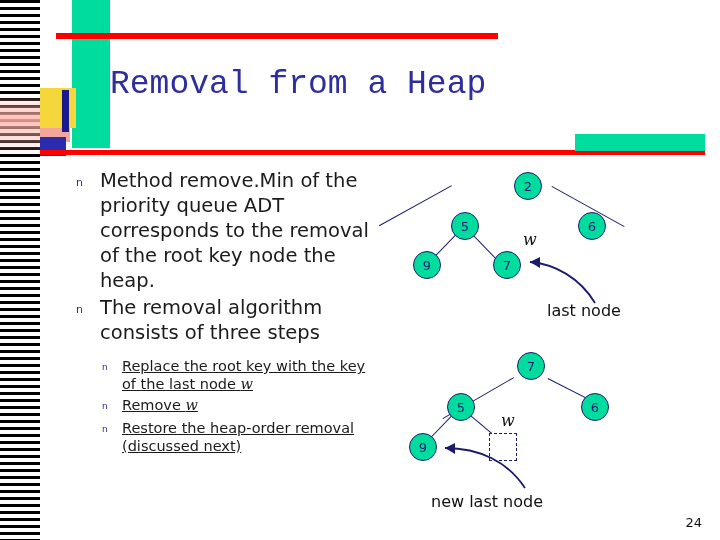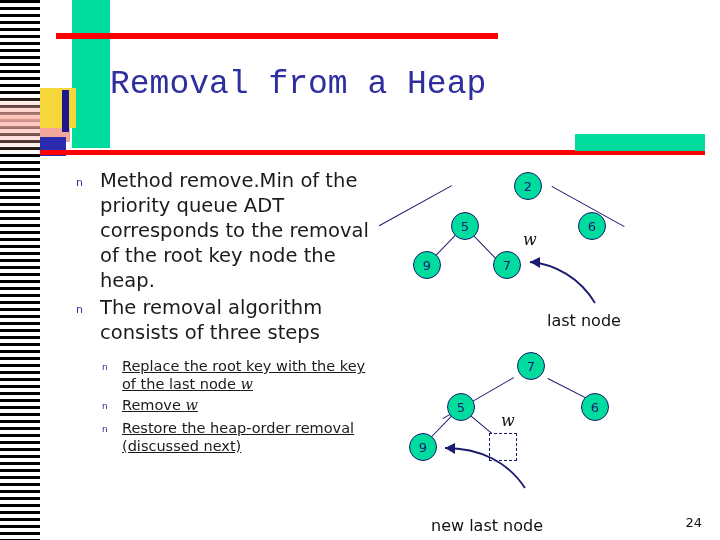--- a/index.html
+++ b/index.html
@@ -294,21 +294,21 @@
   <div class="node" style="left:103px; top:83px;">7</div>
 
   <div class="wlabel" style="left:133px; top:62px;">w</div>
 
   <svg class="curve" style="left:0px; top:70px; width:220px; height:90px;">
     <path d="M 205 65 C 190 40 165 26 140 24" stroke="#1a1a6e" stroke-width="1.8" fill="none"></path>
     <polygon points="140,24 150,19 150,30" fill="#1a1a6e"></polygon>
   </svg>
 </div>
 
-<div class="caption" style="left:547px; top:311px;">last node</div>
+<div class="caption" style="left:547px; top:301px;">last node</div>
 
 <div class="diagram" style="left:390px; top:348px; width:320px; height:160px;">
 
   <div class="edge" style="left:124px; top:30px; width:82px; transform:rotate(150deg);"></div>
   <div class="edge" style="left:158px; top:30px; width:62px; transform:rotate(27deg);"></div>
   <div class="edge" style="left:71px; top:59px; width:54px; transform:rotate(134deg);"></div>
   <div class="edge" style="left:71px; top:59px; width:46px; transform:rotate(40deg);"></div>
 
   <div class="node" style="left:127px; top:4px;">7</div>
   <div class="node" style="left:57px; top:45px;">5</div>
@@ -317,15 +317,15 @@
   <div class="dashed-node" style="left:99px; top:85px;"></div>
 
   <div class="wlabel" style="left:111px; top:63px;">w</div>
 
   <svg class="curve" style="left:0px; top:70px; width:230px; height:100px;">
     <path d="M 135 70 C 118 44 90 30 55 30" stroke="#1a1a6e" stroke-width="1.8" fill="none"></path>
     <polygon points="55,30 65,25 65,36" fill="#1a1a6e"></polygon>
   </svg>
 </div>
 
-<div class="caption" style="left:431px; top:492px;margin-top:24px;">new last node</div>
+<div class="caption" style="left:431px; top:492px;">new last node</div>
 
 <div class="slide-number">24</div>
 
 </body></html>

